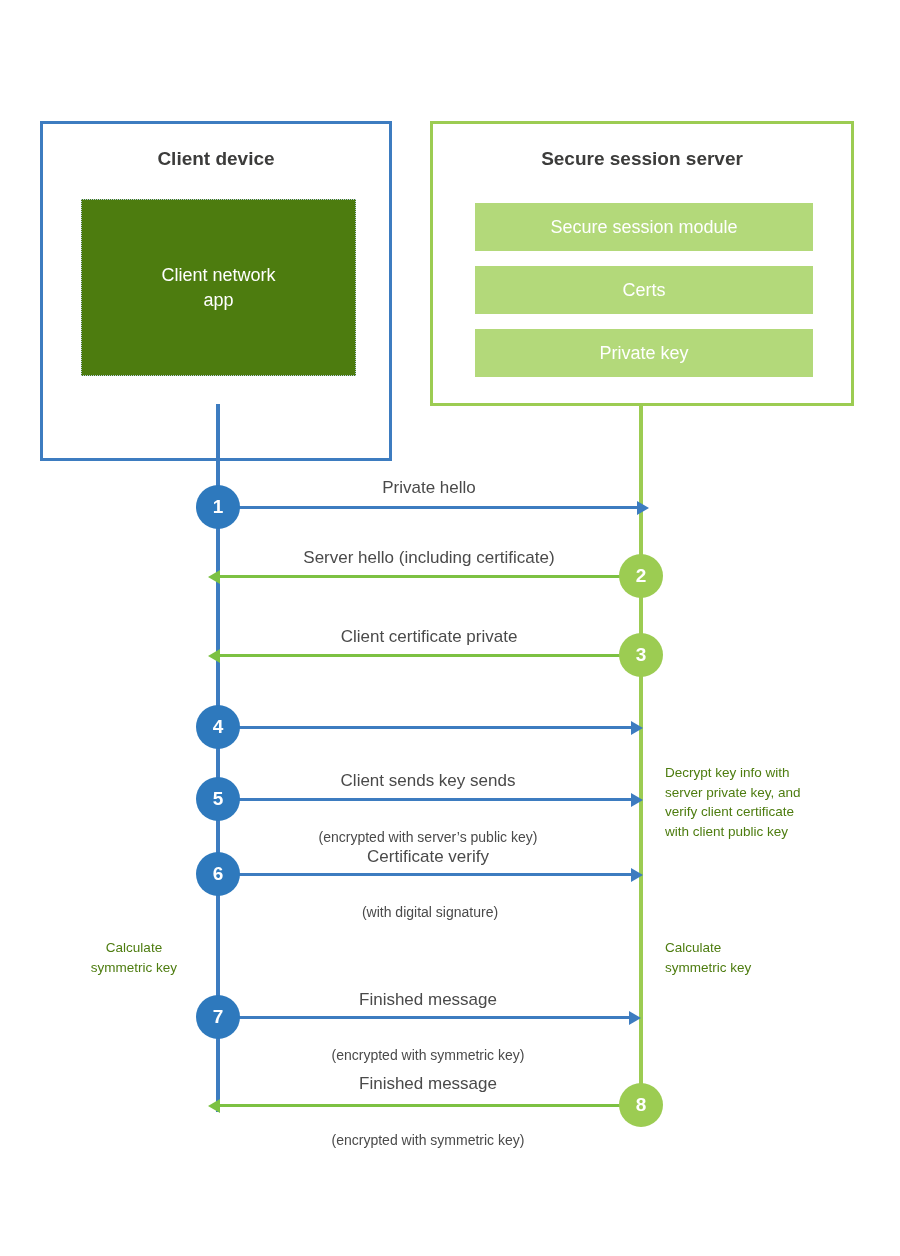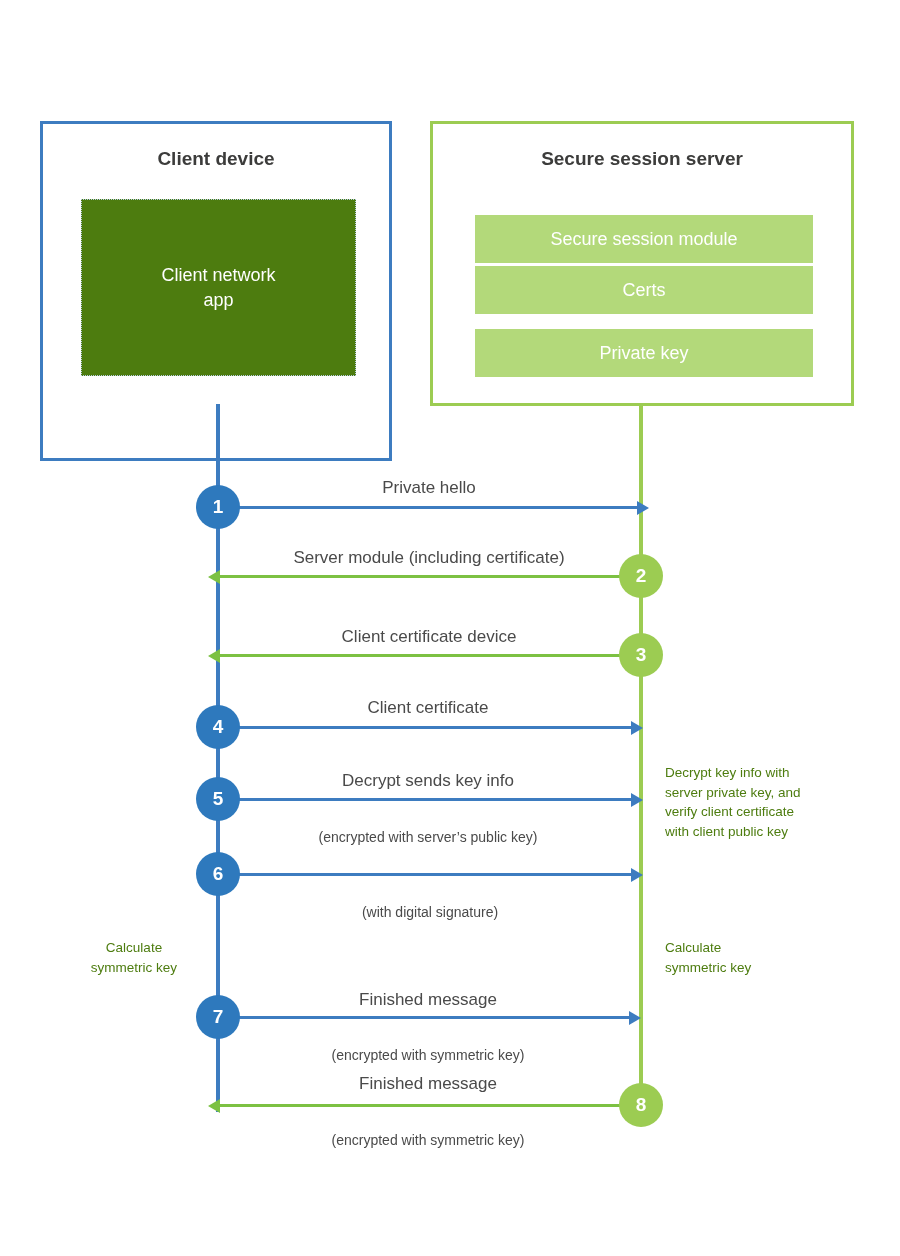--- a/index.html
+++ b/index.html
@@ -88,21 +88,21 @@
     left: 42px;
     width: 338px;
     height: 48px;
     background: #b3d97a;
     display: flex;
     align-items: center;
     justify-content: center;
     color: #ffffff;
     font-size: 18px;
   }
-  .sm-0 { top: 79px; margin-top: 12px; }
+  .sm-0 { top: 79px; }
   .sm-1 { top: 142px; }
   .sm-2 { top: 205px; }
 
   
   .lifeline {
     position: absolute;
     width: 4px;
   }
   .lifeline-client {
     left: 216px;
@@ -201,45 +201,45 @@
 
   <div class="lifeline lifeline-client"></div>
   <div class="lifeline lifeline-server"></div>
 
   <div class="msg-label" style="left:218px; top:478px; width:422px;">Private hello</div>
   <div class="arrow blue to-right" style="left:218px; top:506px; width:420px;">
       <span class="head"></span>
     </div>
   <div class="step-circle blue" style="left:196px; top:485px;">1</div>
 
-  <div class="msg-label" style="left:218px; top:548px; width:422px;">Server module (including certificate)</div>
+  <div class="msg-label" style="left:218px; top:548px; width:422px;">Server hello (including certificate)</div>
   <div class="arrow green to-left" style="left:219px; top:575px; width:420px;">
       <span class="head"></span>
     </div>
   <div class="step-circle green" style="left:619px; top:554px;">2</div>
 
-  <div class="msg-label" style="left:218px; top:627px; width:422px;">Client certificate device</div>
+  <div class="msg-label" style="left:218px; top:627px; width:422px;">Client certificate private</div>
   <div class="arrow green to-left" style="left:219px; top:654px; width:420px;">
       <span class="head"></span>
     </div>
   <div class="step-circle green" style="left:619px; top:633px;">3</div>
 
-  <div class="msg-label" style="left:218px; top:698px; width:420px;">Client certificate</div>
   <div class="arrow blue to-right" style="left:218px; top:726px; width:414px;">
       <span class="head"></span>
     </div>
   <div class="step-circle blue" style="left:196px; top:705px;">4</div>
 
-  <div class="msg-label" style="left:218px; top:771px; width:420px;">Decrypt sends key info</div>
+  <div class="msg-label" style="left:218px; top:771px; width:420px;">Client sends key sends</div>
   <div class="arrow blue to-right" style="left:218px; top:798px; width:414px;">
       <span class="head"></span>
     </div>
   <div class="msg-sublabel" style="left:218px; top:809px; width:420px;">(encrypted with server’s public key)</div>
   <div class="step-circle blue" style="left:196px; top:777px;">5</div>
 
+  <div class="msg-label" style="left:218px; top:847px; width:420px;">Certificate verify</div>
   <div class="arrow blue to-right" style="left:218px; top:873px; width:414px;">
       <span class="head"></span>
     </div>
   <div class="msg-sublabel" style="left:220px; top:884px; width:420px;">(with digital signature)</div>
   <div class="step-circle blue" style="left:196px; top:852px;">6</div>
 
   <div class="side-note" style="left:665px; top:763px; width:200px;">Decrypt key info with
 server private key, and
 verify client certificate
 with client public key</div>

